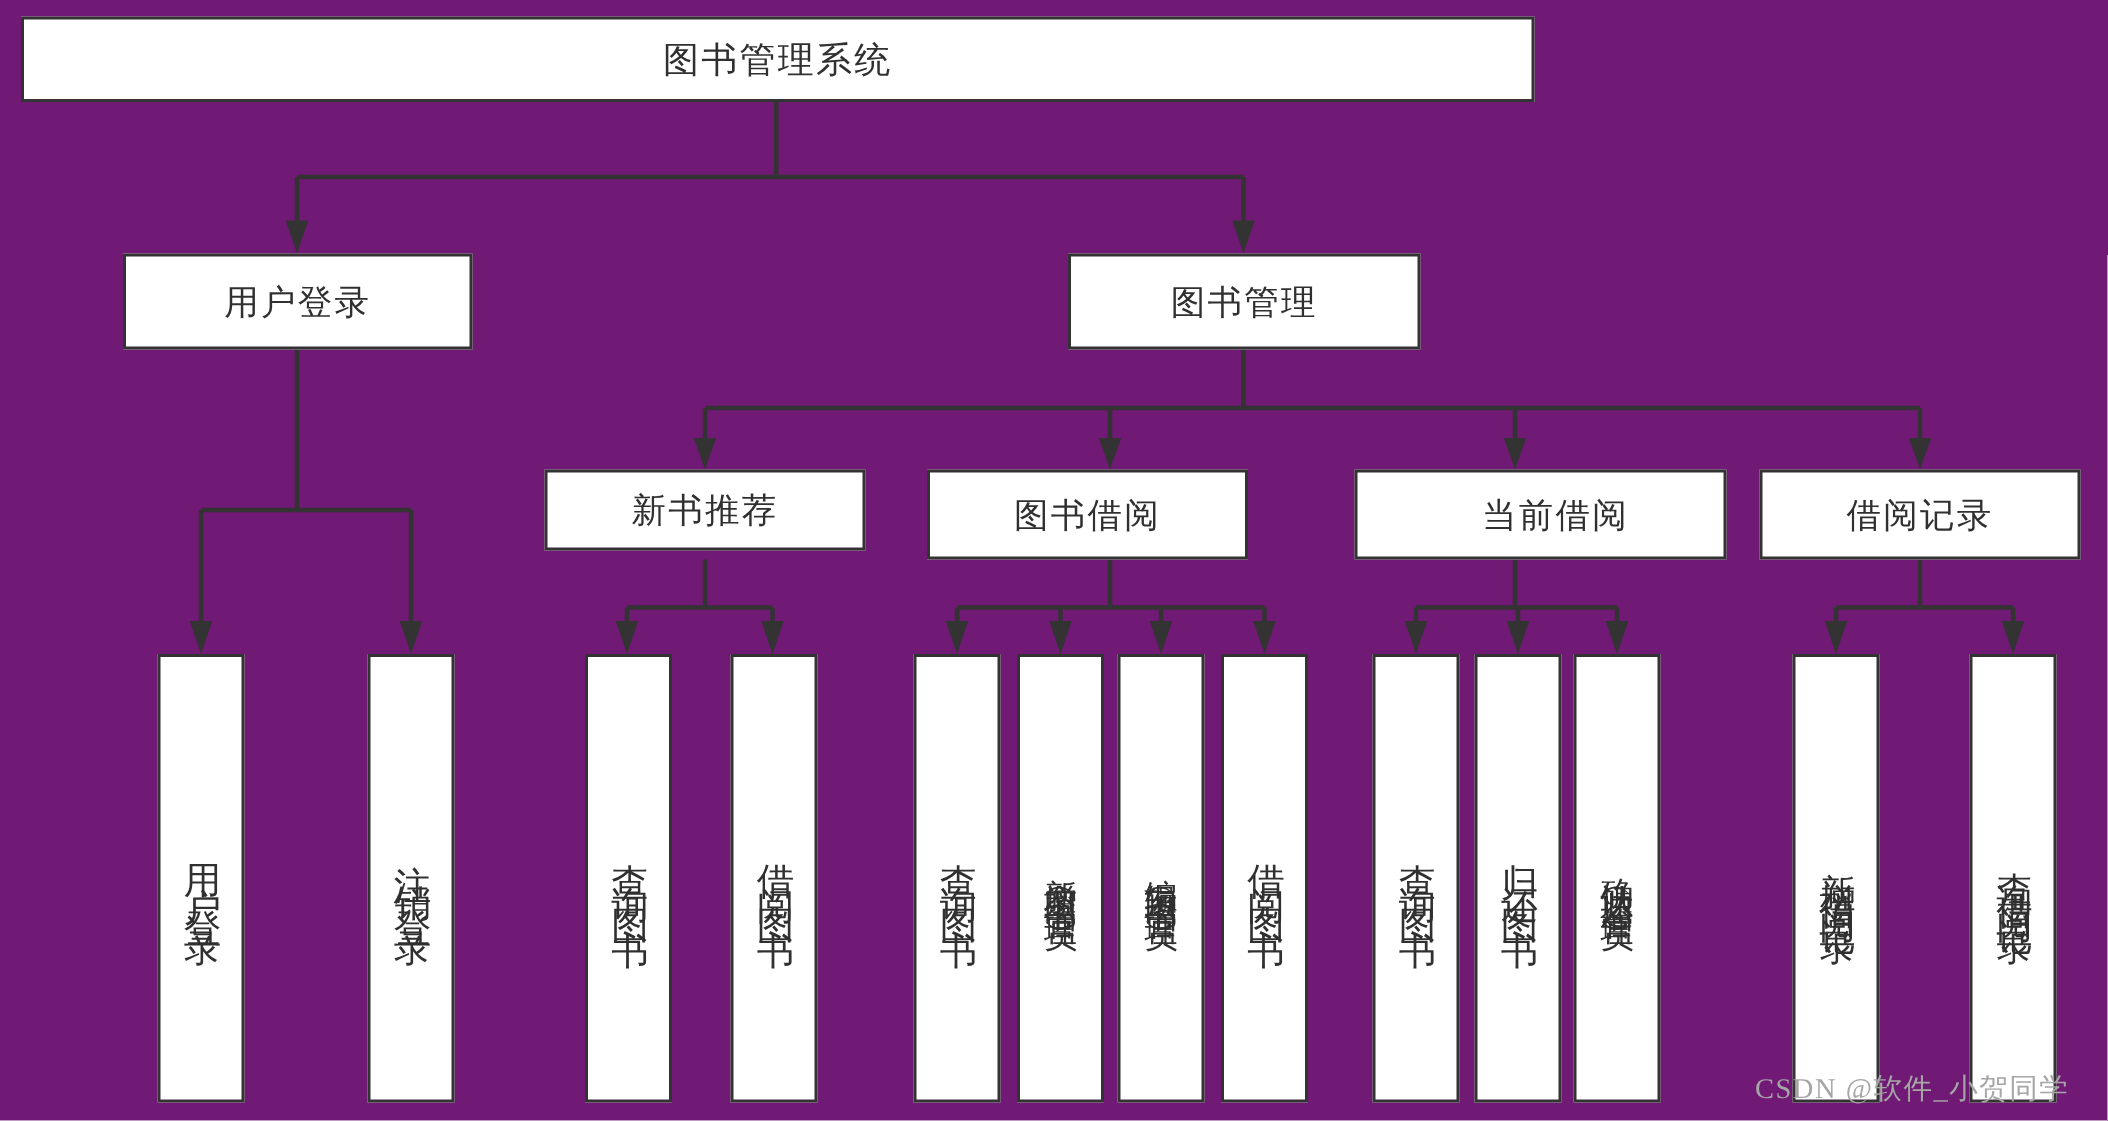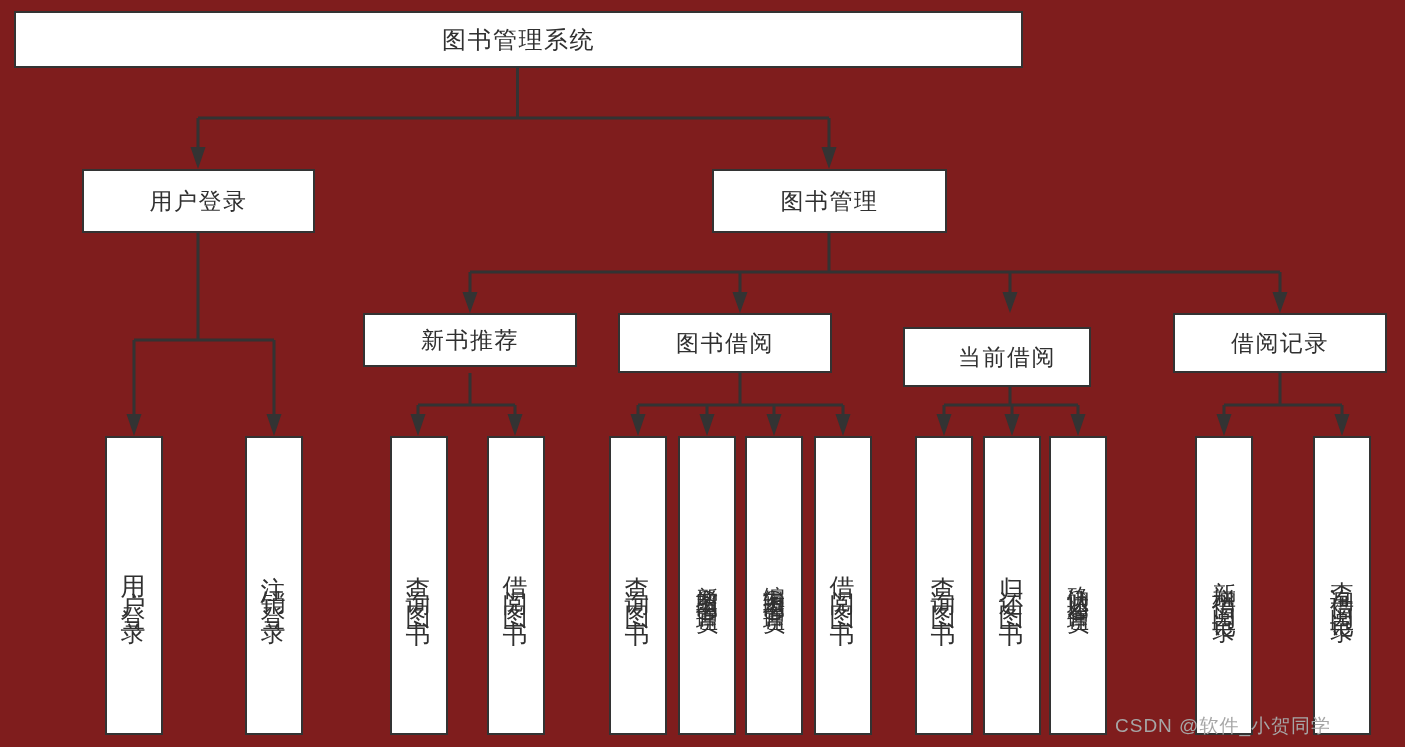--- a/index.html
+++ b/index.html
@@ -1,20 +1,20 @@
 <!DOCTYPE html>
 <html><head>
 <meta charset="utf-8">
 <style>
   html,body { margin:0; padding:0; background:#ffffff; }
   .canvas {
     position:relative;
     width:1405px; height:747px;
-    background:#7f1d1d;
-    font-family:Liberation Sans, sans-serif;
+    background:#701a75;
+    font-family:Liberation Serif, serif;
     overflow:hidden;
   }
   svg.connectors { position:absolute; left:0; top:0; width:1405px; height:747px; }
   .node {
     position:absolute;
     box-sizing:border-box;
     border:2.5px solid #333333;
     background:#ffffff;
     display:flex; align-items:center; justify-content:center;
     color:#303030;
@@ -24,21 +24,21 @@
   .v-node span {
     writing-mode:vertical-rl;
     text-orientation:mixed;
     white-space:nowrap;
   }
   .v4 span { font-size:25px; letter-spacing:15px; }
   .v6 span { font-size:24px; letter-spacing:8px; }
   .v9 span { font-size:22px; letter-spacing:4px; }
   .watermark {
     position:absolute;
-    left:1115px; top:713px;
+    left:1170px; top:713px;
     font-size:19px;
     color:#a6a6a6;
     letter-spacing:1px;
     white-space:nowrap;
     z-index:5;
   }
 </style>
 </head>
 <body>
 
@@ -94,21 +94,21 @@
   <div class="node h-node" style="left:712px; top:169px; width:235px; height:64px;">
     <span>图书管理</span>
   </div>
 
   <div class="node h-node" style="left:363px; top:313px; width:214px; height:54px;">
     <span>新书推荐</span>
   </div>
   <div class="node h-node" style="left:618px; top:313px; width:214px; height:60px;">
     <span>图书借阅</span>
   </div>
-  <div class="node h-node" style="left:903px; top:327px; width:188px; height:60px;padding-left:20px;">
+  <div class="node h-node" style="left:903px; top:313px; width:248px; height:60px;padding-left:20px;">
     <span>当前借阅</span>
   </div>
   <div class="node h-node" style="left:1173px; top:313px; width:214px; height:60px;">
     <span>借阅记录</span>
   </div>
 
   <div class="node v-node v4" style="left:105px; top:436px; width:58px; height:299px;">
     <span>用户登录</span>
   </div>
   <div class="node v-node v4" style="left:245px; top:436px; width:58px; height:299px;">

